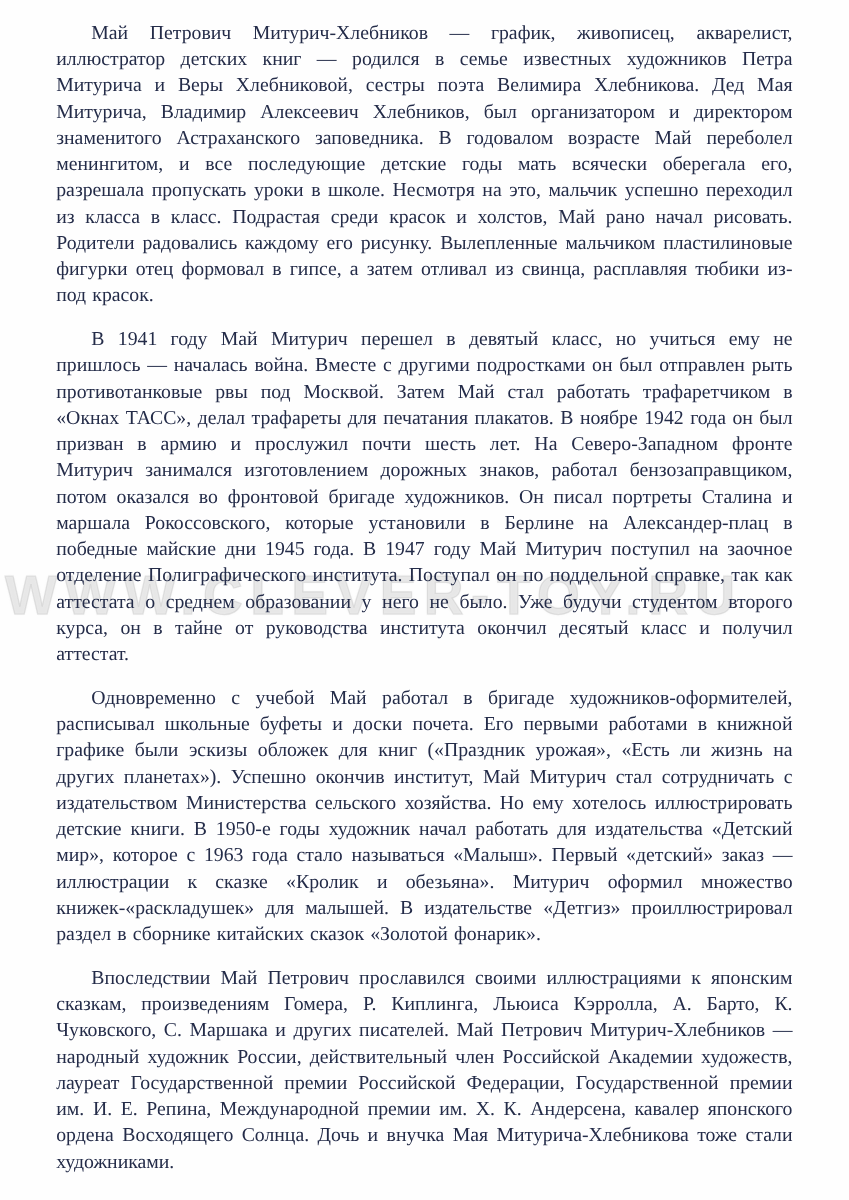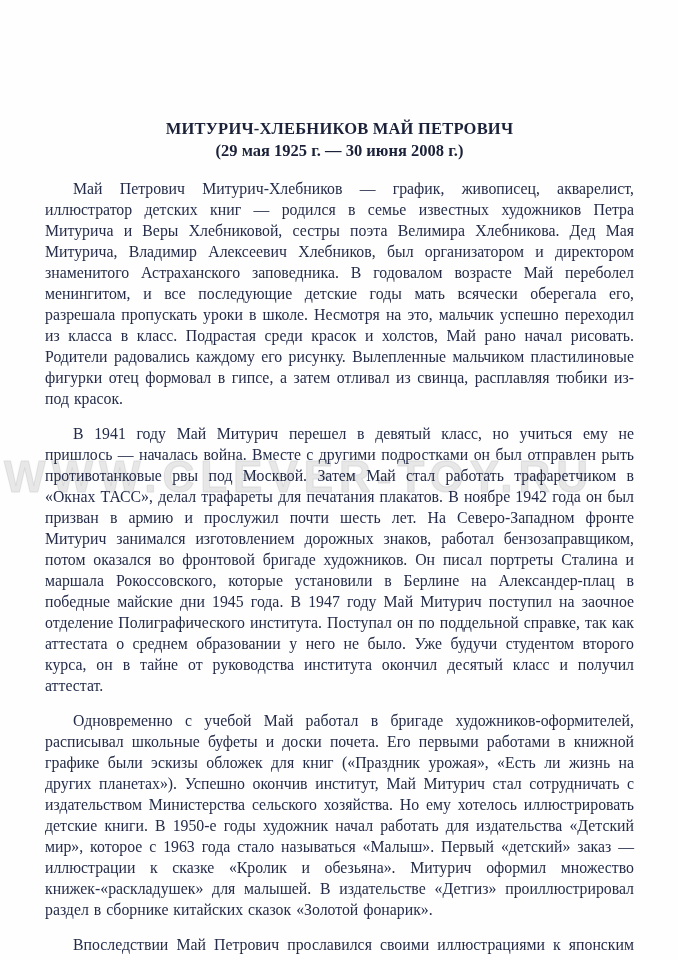--- a/index.html
+++ b/index.html
@@ -69,24 +69,20 @@
 </style>
 </head>
 <body>
 
 <div class="page">
 
   <div class="watermark">WWW.CLEVER-TOY.RU</div>
 
   <div class="sheet">
 
-    <div class="title-block">
-      <div class="t1">МИТУРИЧ-ХЛЕБНИКОВ МАЙ ПЕТРОВИЧ</div>
-      <div class="t2">(29 мая 1925 г. — 30 июня 2008 г.)</div>
-    </div>
 
     <div class="body-text">
       <p>Май Петрович Митурич-Хлебников — график, живописец, акварелист, иллюстратор детских книг — родился в семье известных художников Петра Митурича и Веры Хлебниковой, сестры поэта Велимира Хлебникова. Дед Мая Митурича, Владимир Алексеевич Хлебников, был организатором и директором знаменитого Астраханского заповедника. В годовалом возрасте Май переболел менингитом, и все последующие детские годы мать всячески оберегала его, разрешала пропускать уроки в школе. Несмотря на это, мальчик успешно переходил из класса в класс. Подрастая среди красок и холстов, Май рано начал рисовать. Родители радовались каждому его рисунку. Вылепленные мальчиком пластилиновые фигурки отец формовал в гипсе, а затем отливал из свинца, расплавляя тюбики из-под красок.</p>
       <p>В 1941 году Май Митурич перешел в девятый класс, но учиться ему не пришлось — началась война. Вместе с другими подростками он был отправлен рыть противотанковые рвы под Москвой. Затем Май стал работать трафаретчиком в «Окнах ТАСС», делал трафареты для печатания плакатов. В ноябре 1942 года он был призван в армию и прослужил почти шесть лет. На Северо-Западном фронте Митурич занимался изготовлением дорожных знаков, работал бензозаправщиком, потом оказался во фронтовой бригаде художников. Он писал портреты Сталина и маршала Рокоссовского, которые установили в Берлине на Александер-плац в победные майские дни 1945 года. В 1947 году Май Митурич поступил на заочное отделение Полиграфического института. Поступал он по поддельной справке, так как аттестата о среднем образовании у него не было. Уже будучи студентом второго курса, он в тайне от руководства института окончил десятый класс и получил аттестат.</p>
       <p>Одновременно с учебой Май работал в бригаде художников-оформителей, расписывал школьные буфеты и доски почета. Его первыми работами в книжной графике были эскизы обложек для книг («Праздник урожая», «Есть ли жизнь на других планетах»). Успешно окончив институт, Май Митурич стал сотрудничать с издательством Министерства сельского хозяйства. Но ему хотелось иллюстрировать детские книги. В 1950-е годы художник начал работать для издательства «Детский мир», которое с 1963 года стало называться «Малыш». Первый «детский» заказ — иллюстрации к сказке «Кролик и обезьяна». Митурич оформил множество книжек-«раскладушек» для малышей. В издательстве «Детгиз» проиллюстрировал раздел в сборнике китайских сказок «Золотой фонарик».</p>
       <p>Впоследствии Май Петрович прославился своими иллюстрациями к японским сказкам, произведениям Гомера, Р. Киплинга, Льюиса Кэрролла, А. Барто, К. Чуковского, С. Маршака и других писателей. Май Петрович Митурич-Хлебников — народный художник России, действительный член Российской Академии художеств, лауреат Государственной премии Российской Федерации, Государственной премии им. И. Е. Репина, Международной премии им. Х. К. Андерсена, кавалер японского ордена Восходящего Солнца. Дочь и внучка Мая Митурича-Хлебникова тоже стали художниками.</p>
     </div>
 
   </div>
 </div>

